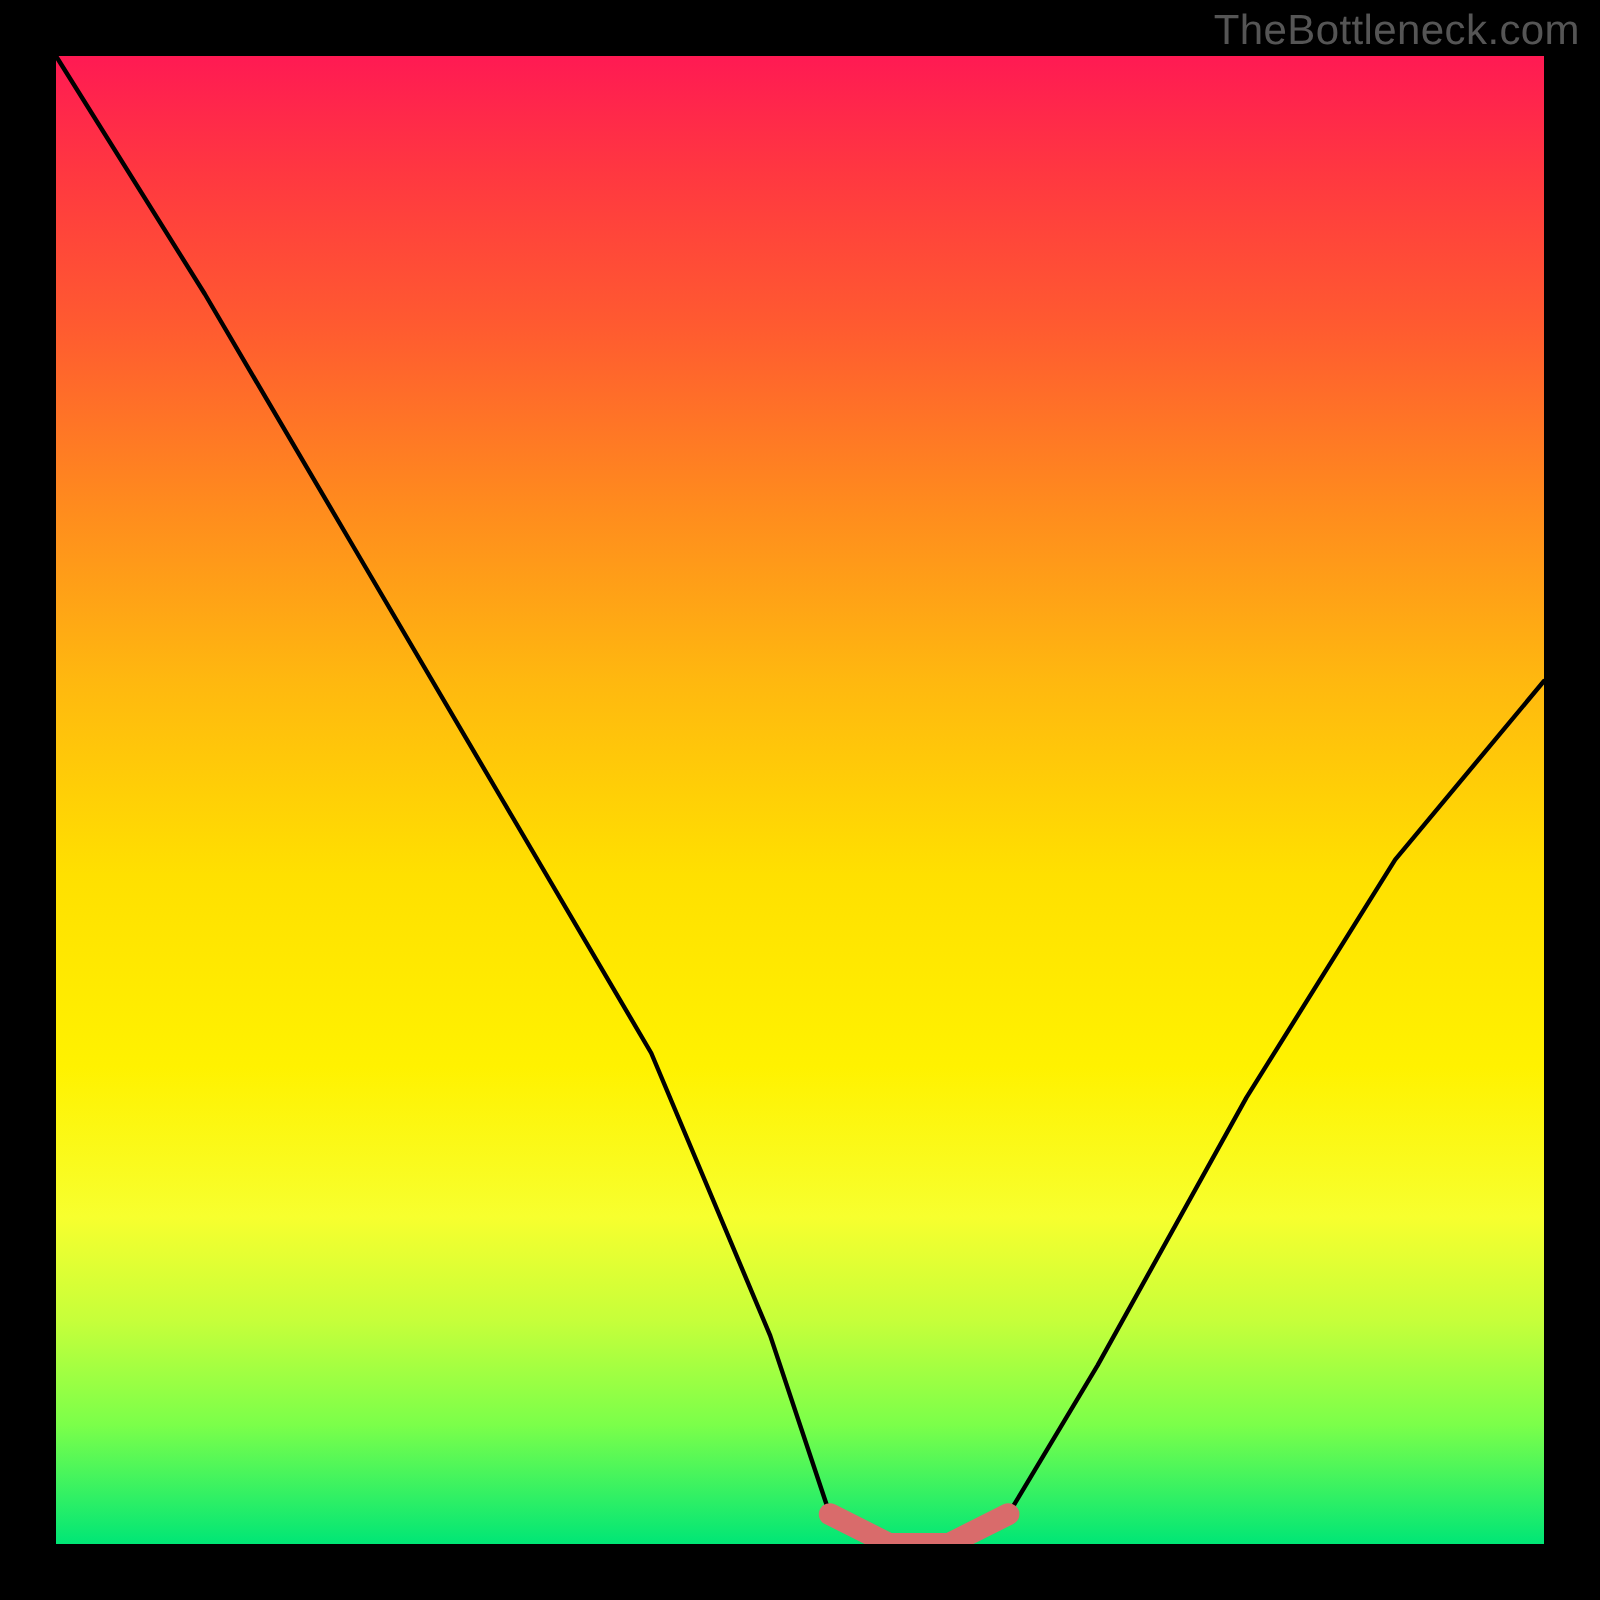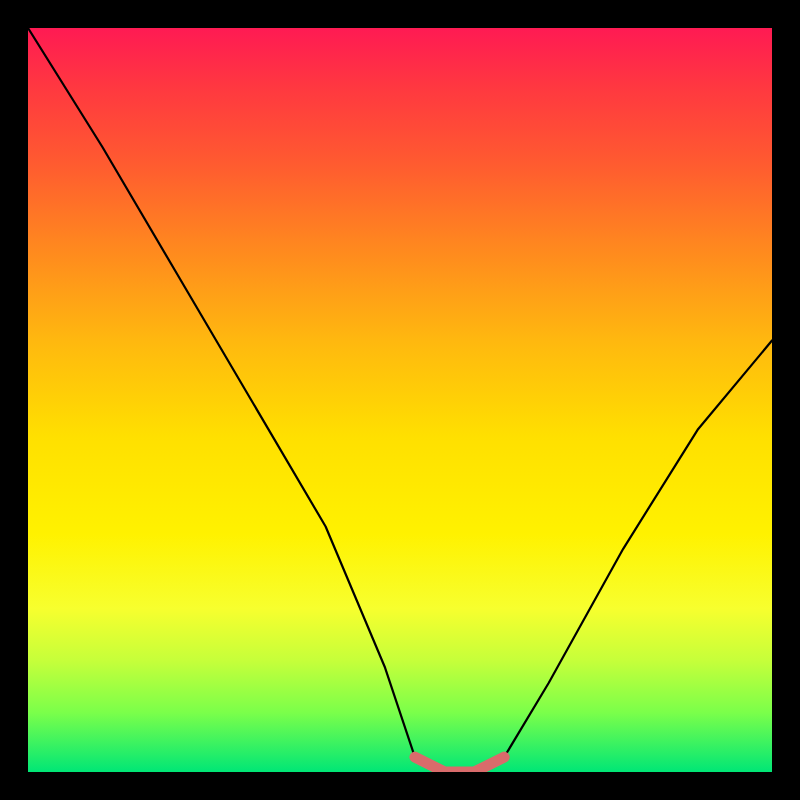--- a/index.html
+++ b/index.html
@@ -60,13 +60,14 @@
 </head>
 <body>
 
 <div class="frame">
   <div class="plot">
     <svg class="curve" viewBox="0 0 744 744">
       <path d="M0.0 0.0 L74.4 119.0 L148.8 245.5 L223.2 372.0 L297.6 498.5 L357.1 639.8 L386.9 729.1 L416.6 744.0 L446.4 744.0 L476.2 729.1 L520.8 654.7 L595.2 520.8 L669.6 401.8 L744.0 312.5" stroke="#000" stroke-width="2.2" fill="none" stroke-linecap="round" stroke-linejoin="round"></path>
       <path d="M386.9 729.1 L416.6 744.0 L446.4 744.0 L476.2 729.1" stroke="#d96b6b" stroke-width="11" fill="none" stroke-linecap="round" stroke-linejoin="round"></path>
     </svg>
   </div>
+  <div class="watermark">TheBottleneck.com</div>
 </div>
 
 </body></html>

